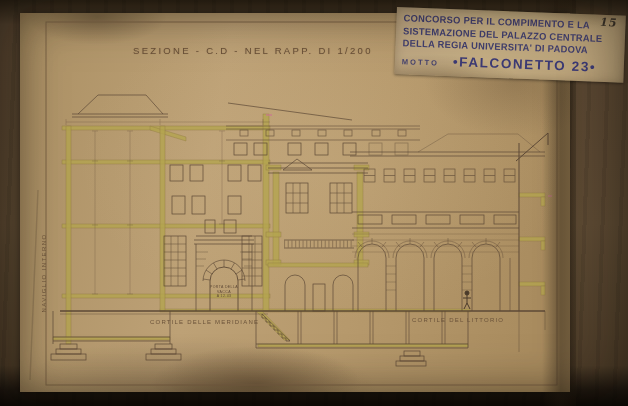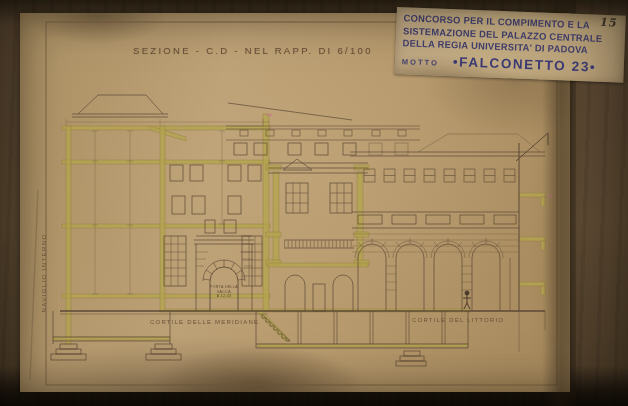--- a/index.html
+++ b/index.html
@@ -240,21 +240,21 @@
 
       <path d="M38 190 L30 380" stroke="#6a563c" opacity="0.35" stroke-width="1.4"></path>
     </g>
 
     <g stroke="#cb7692" stroke-width="1.2">
       <path d="M266 115 H272"></path>
         <path d="M548 196 H552" opacity="0.8"></path>
     </g>
   </svg>
 
-  <div class="txt title">SEZIONE - C.D - NEL RAPP. DI 6/100</div>
+  <div class="txt title">SEZIONE - C.D - NEL RAPP. DI 1/200</div>
   <div class="txt lbl lbl-meridiane">CORTILE DELLE MERIDIANE</div>
   <div class="txt lbl lbl-littorio">CORTILE DEL LITTORIO</div>
   <div class="txt lbl-naviglio">NAVIGLIO INTERNO</div>
   <div class="txt lbl-porta">
     <div>PORTA DELLA</div>
     <div>VACCA</div>
     <div>A 12.43</div>
   </div>
 
   <div class="crease-right"></div>

